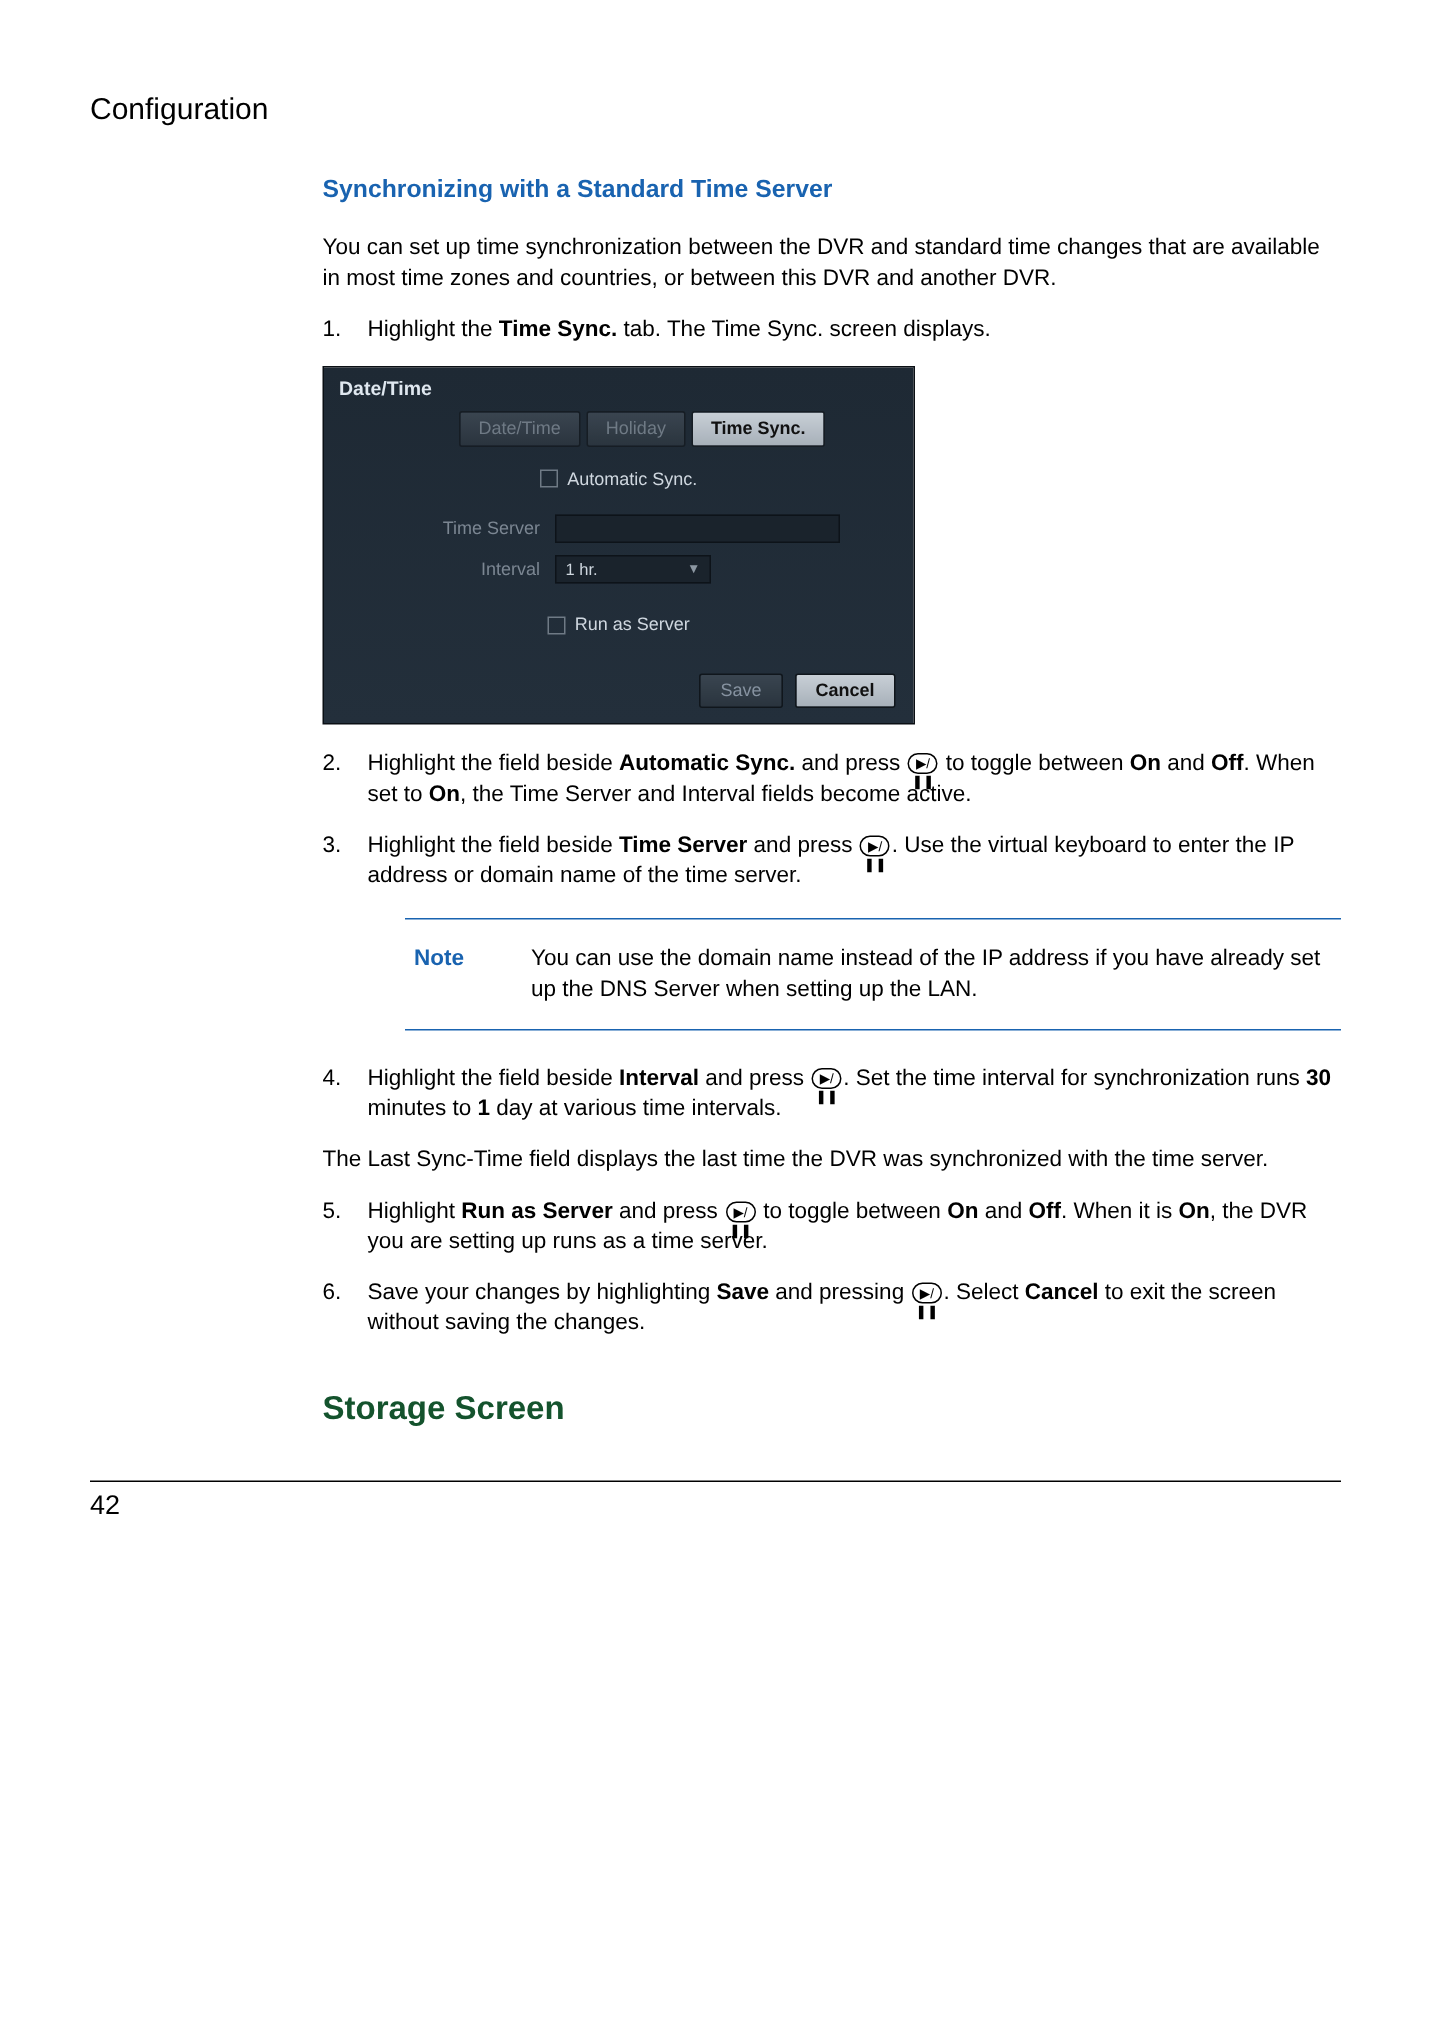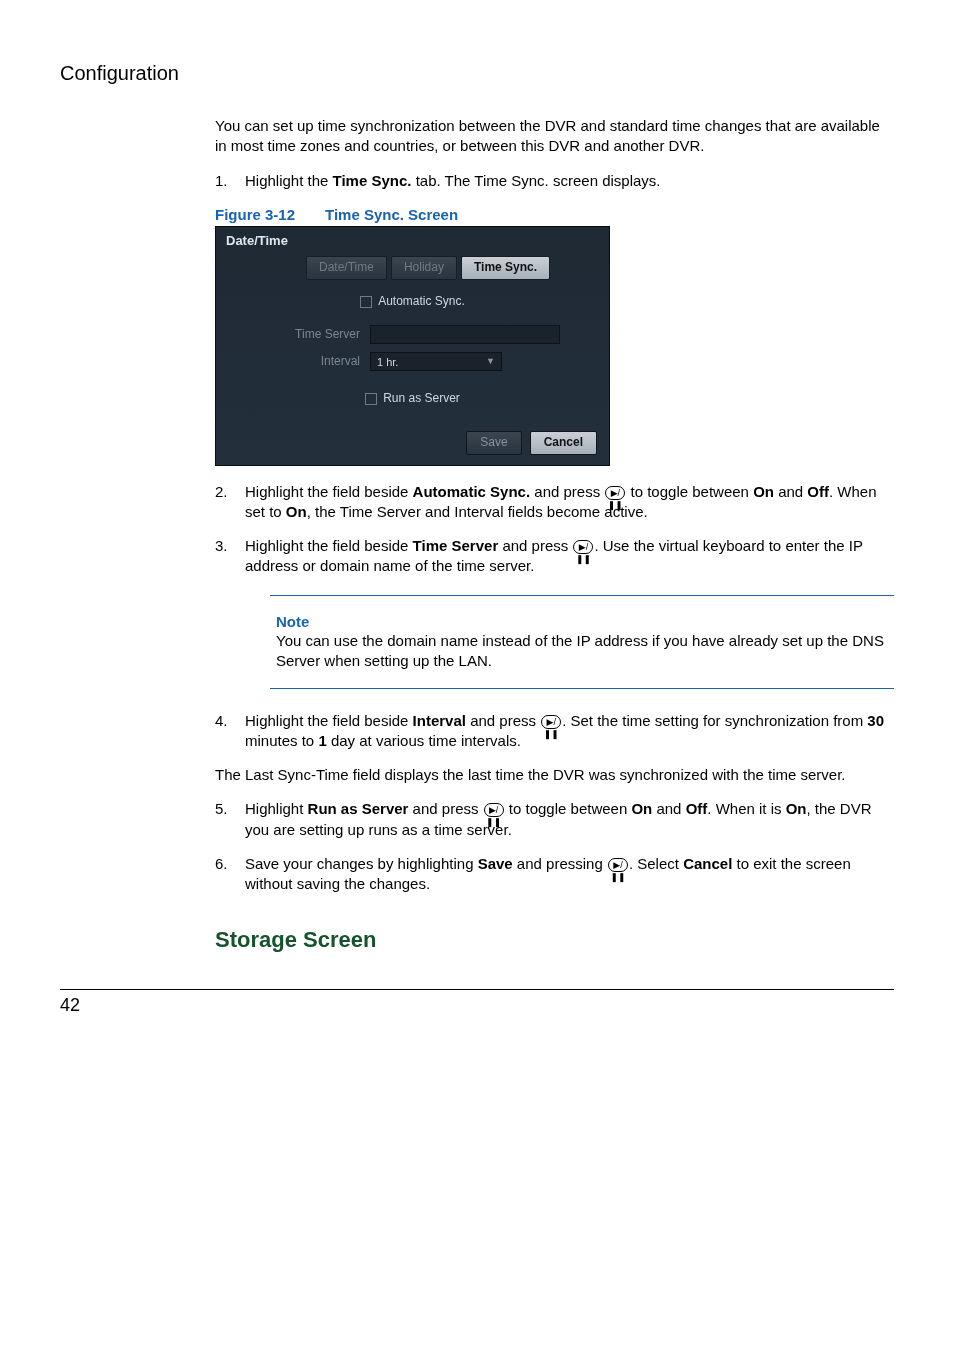--- a/index.html
+++ b/index.html
@@ -110,21 +110,21 @@
       background: #1a232c;
       border: 1px solid #0d1319;
       height: 19px;
       width: 190px;
       display: inline-flex;
       align-items:center;
       padding: 0 6px;
       color: #cfd7df;
       font-size: 11px;
     }
-    .field.small { width: 132px; justify-content: space-between; }
+    .field.small { width: 104px; justify-content: space-between; }
     .field .caret { font-size: 9px; color:#8c97a2; }
     .last-sync {
       width: 190px;
       text-align:center;
       color:#8c97a2;
     }
     .ss-buttons {
       display: flex;
       justify-content: flex-end;
       gap: 8px;
@@ -142,21 +142,20 @@
       background: linear-gradient(180deg,#c8cfd6,#a7b0b9);
       color:#111;
       font-weight:bold;
     }
     .note-box {
       margin: 18px 0 22px 55px;
       border-top: 1px solid #1963b0;
       border-bottom: 1px solid #1963b0;
       padding: 16px 6px 16px 6px;
       display: flex;
-      flex-direction: column;
     }
     .note-label {
       color: #1963b0;
       font-weight: bold;
       width: 78px;
       flex-shrink: 0;
     }
     .note-text { flex:1; line-height:1.35; }
     .icon-inline {
       display:inline-block;
@@ -187,33 +186,31 @@
     .page-num { font-size: 18px; margin-left:-155px; }
     b { font-weight: bold; }
   </style>
 </head>
 <body>
 
 <div class="header-label">Configuration</div>
 
 <div class="content">
 
+  <div class="subsection-title">Synchronizing with a Standard Time Server</div>
 
   <p class="para">You can set up time synchronization between the DVR and standard time changes that are available in most time zones and countries, or between this DVR and another DVR.</p>
 
   <div class="ol-item">
     <div class="ol-num">1.</div>
     <div class="ol-body">
       <span>Highlight the </span><b>Time Sync.</b><span> tab. The Time Sync. screen displays.</span>
     </div>
   </div>
 
-  <div class="figure-label">
-    <span class="fig-num">Figure 3-12</span><span>Time Sync. Screen</span>
-  </div>
 
   <div class="screenshot">
     <div class="ss-title">Date/Time</div>
     <div class="tabs">
       <div class="tab">Date/Time</div>
       <div class="tab">Holiday</div>
       <div class="tab active">Time Sync.</div>
     </div>
     <div class="ss-row ss-row-center" style="margin:6px 0 8px 0;">
       <span class="checkbox"></span>
@@ -255,21 +252,21 @@
   </div>
 
   <div class="note-box">
     <div class="note-label">Note</div>
     <div class="note-text">You can use the domain name instead of the IP address if you have already set up the DNS Server when setting up the LAN.</div>
   </div>
 
   <div class="ol-item">
     <div class="ol-num">4.</div>
     <div class="ol-body">
-      <span>Highlight the field beside </span><b>Interval</b><span> and press </span><span class="icon-inline">▶/❚❚</span><span>. Set the time setting for synchronization from </span><b>30</b><span> minutes to </span><b>1</b><span> day at various time intervals.</span>
+      <span>Highlight the field beside </span><b>Interval</b><span> and press </span><span class="icon-inline">▶/❚❚</span><span>. Set the time interval for synchronization runs </span><b>30</b><span> minutes to </span><b>1</b><span> day at various time intervals.</span>
     </div>
   </div>
 
   <p class="para">The Last Sync-Time field displays the last time the DVR was synchronized with the time server.</p>
 
   <div class="ol-item">
     <div class="ol-num">5.</div>
     <div class="ol-body">
       <span>Highlight </span><b>Run as Server</b><span> and press </span><span class="icon-inline">▶/❚❚</span><span> to toggle between </span><b>On</b><span> and </span><b>Off</b><span>. When it is </span><b>On</b><span>, the DVR you are setting up runs as a time server.</span>
     </div>

